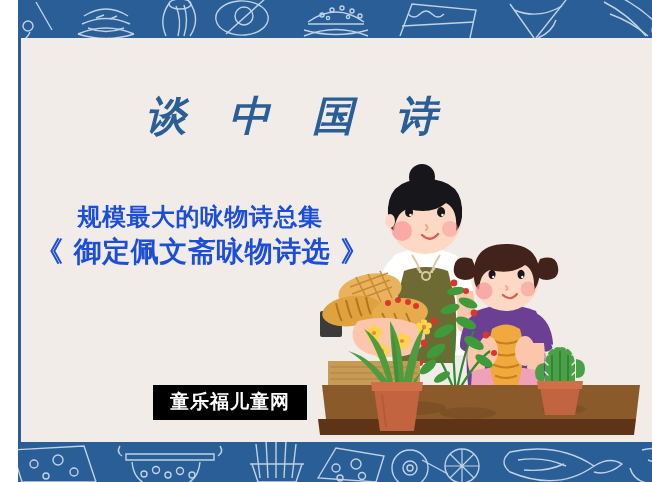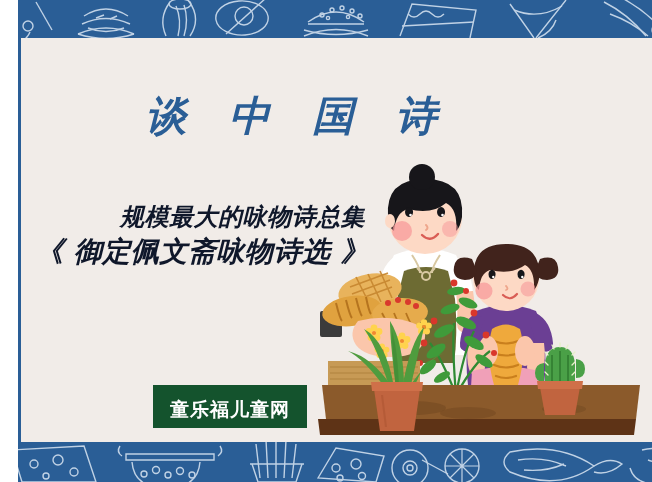--- a/index.html
+++ b/index.html
@@ -74,44 +74,43 @@
     line-height: 1;
     white-space: nowrap;
   }
 
   
   .subtitle {
     position: absolute;
     left: 14px;
     top: 163px;
     width: 330px;
-    text-align: right;
-    color: #0f172a;
+    text-align: center;
+    color: #1d4ed8;
     font-weight: bold;
     line-height: 1.34;
-    font-style: italic;
   }
   .subtitle .line1 {
     font-size: 24px;
     letter-spacing: 0.5px;
     white-space: nowrap;
   }
   .subtitle .line2 {
     font-size: 28px;
     letter-spacing: 0.5px;
     white-space: nowrap;
   }
 
   
   .badge {
     position: absolute;
     left: 132px;
     top: 347px;
-    padding: 14px 17px 7px 17px;
-    background: #14532d;
+    padding: 6px 17px 7px 17px;
+    background: #000000;
     color: #ffffff;
     font-size: 19px;
     font-weight: bold;
     letter-spacing: 1px;
     line-height: 1.15;
     white-space: nowrap;
   }
 
   
   .illustration {

